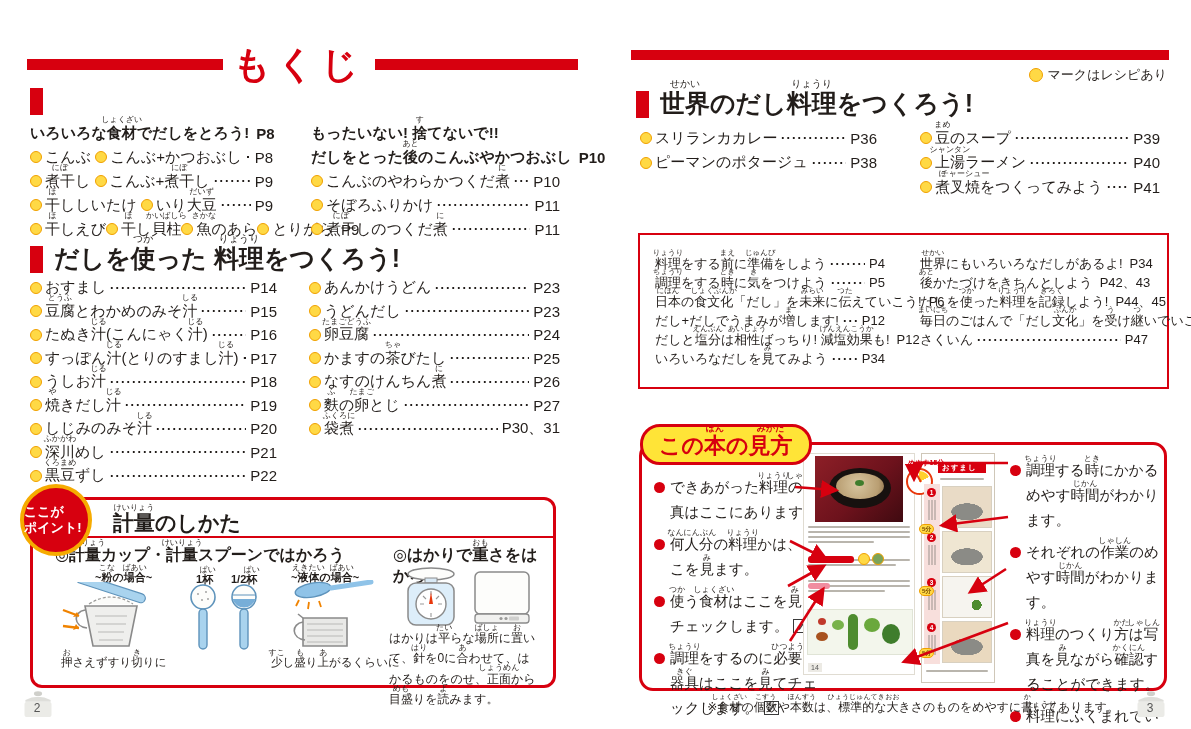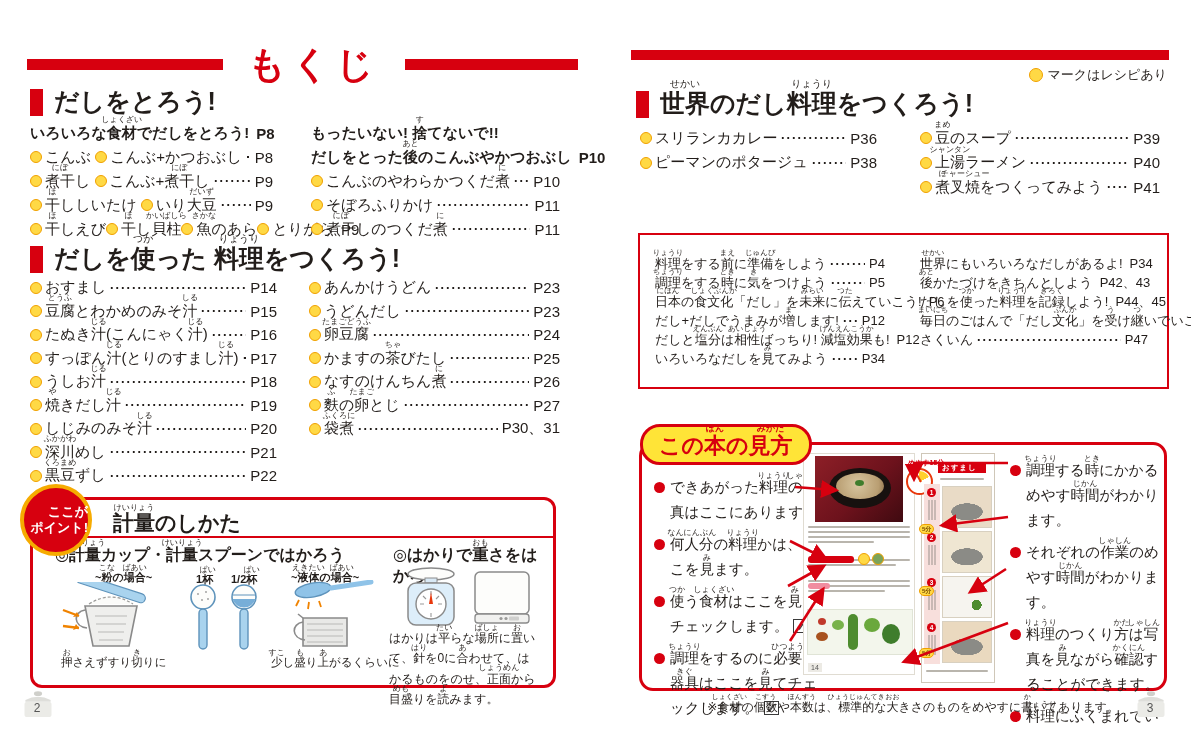--- a/index.html
+++ b/index.html
@@ -10,42 +10,42 @@
   ruby{position:relative;ruby-position:over;}
   rt{display:block;position:absolute;top:-7.5px;left:50%;transform:translateX(-50%);
      font-size:8px;font-weight:normal;line-height:1;white-space:nowrap;letter-spacing:0;}
   .sec-head rt{font-size:10px;top:-10px;}
   .badge-pill rt{font-size:9px;top:-9px;color:#d7000f;font-weight:bold;}
   .fnote rt{font-size:7px;top:-7px;}
   .info-list rt{font-size:7.5px;top:-7px;}
   
   .banner{display:flex;align-items:center;}
   .banner .bar{height:11px;background:#d7000f;}
-  .banner .ttl{font-size:37px;font-weight:bold;color:#d7000f;letter-spacing:6px;margin:0 25px;line-height:1;text-align:right;}
+  .banner .ttl{font-size:37px;font-weight:bold;color:#d7000f;letter-spacing:6px;margin:0 10px;line-height:1;text-align:right;}
   
   .sec-head{display:flex;align-items:flex-end;font-size:25px;font-weight:bold;line-height:1.1;}
   .redsq{width:13px;height:27px;background:#d7000f;margin-right:11px;flex:none;}
   
   .toc-list{display:flex;flex-direction:column;}
   .toc-row{display:flex;align-items:center;font-size:15px;}
   .rh24 .toc-row{height:24px;} .rh235 .toc-row{height:23.5px;} .rh24b .toc-row{height:24.5px;}
   .rh19 .toc-row{height:19px;font-size:13px;}
   .toc-label{white-space:nowrap;}
   .toc-leader{flex:1 1 auto;height:14px;margin:0 4px 0 3px;
       background-image:radial-gradient(circle,#221d1a 1.1px,transparent 1.4px);
       background-size:5.5px 14px;background-repeat:repeat-x;background-position:0 55%;}
   .toc-page{white-space:nowrap;}
   .b{font-weight:bold;}
   .rmark{width:12px;height:12px;border-radius:50%;background:#ffd945;border:1.6px solid #f0a000;
       display:inline-block;margin-right:3px;vertical-align:-1.5px;box-sizing:border-box;}
   
   .pointbox{border:3px solid #d7000f;border-radius:12px;background:#fff;}
   .pointbox .divider{position:absolute;left:0;right:0;top:36px;height:1.5px;background:#d7000f;}
   .pbadge{width:72px;height:72px;border-radius:50%;background:#d7000f;border:4px solid #f6ab00;
-      box-sizing:border-box;display:flex;flex-direction:column;justify-content:center;align-items:flex-end;
+      box-sizing:border-box;display:flex;flex-direction:column;justify-content:center;align-items:flex-start;
       color:#fff;font-weight:bold;font-size:13px;line-height:1.2;}
   .pb-title{font-size:21px;font-weight:bold;}
   .pb-sub{font-size:16px;font-weight:bold;}
   .pb-small{font-size:11px;font-weight:bold;}
   .pb-cap{font-size:11.5px;}
   .pb-text{font-size:12px;line-height:1.7;}
   
   .infobox{border:2px solid #d7000f;background:#fff;}
   
   .guidebox{border:3px solid #d7000f;border-radius:14px;background:#fff;}
@@ -98,21 +98,20 @@
 <div id="spread">
 
   <div class="abs banner" style="left:27px;top:46px;width:551px;">
     <div class="bar" style="width:196px;"></div>
     <div class="ttl">もくじ</div>
     <div class="bar" style="flex:1;"></div>
   </div>
 
   <div class="abs sec-head" style="left:30px;top:88px;">
     <span class="redsq"></span>
-    <span>だしをとろう!</span>
   </div>
   <div class="abs toc-list rh24" id="s1c1" style="left:30px;top:121px;width:243px;">
       <div class="toc-row b">
       <span class="toc-label">いろいろな<ruby>食材<rt>しょくざい</rt></ruby>でだしをとろう!</span>
       <span class="toc-leader"></span>
       <span class="toc-page">P8</span>
     </div>
       <div class="toc-row">
       <span class="toc-label"><span class="rmark"></span>こんぶ <span class="rmark"></span>こんぶ+かつおぶし</span>
       <span class="toc-leader"></span>

